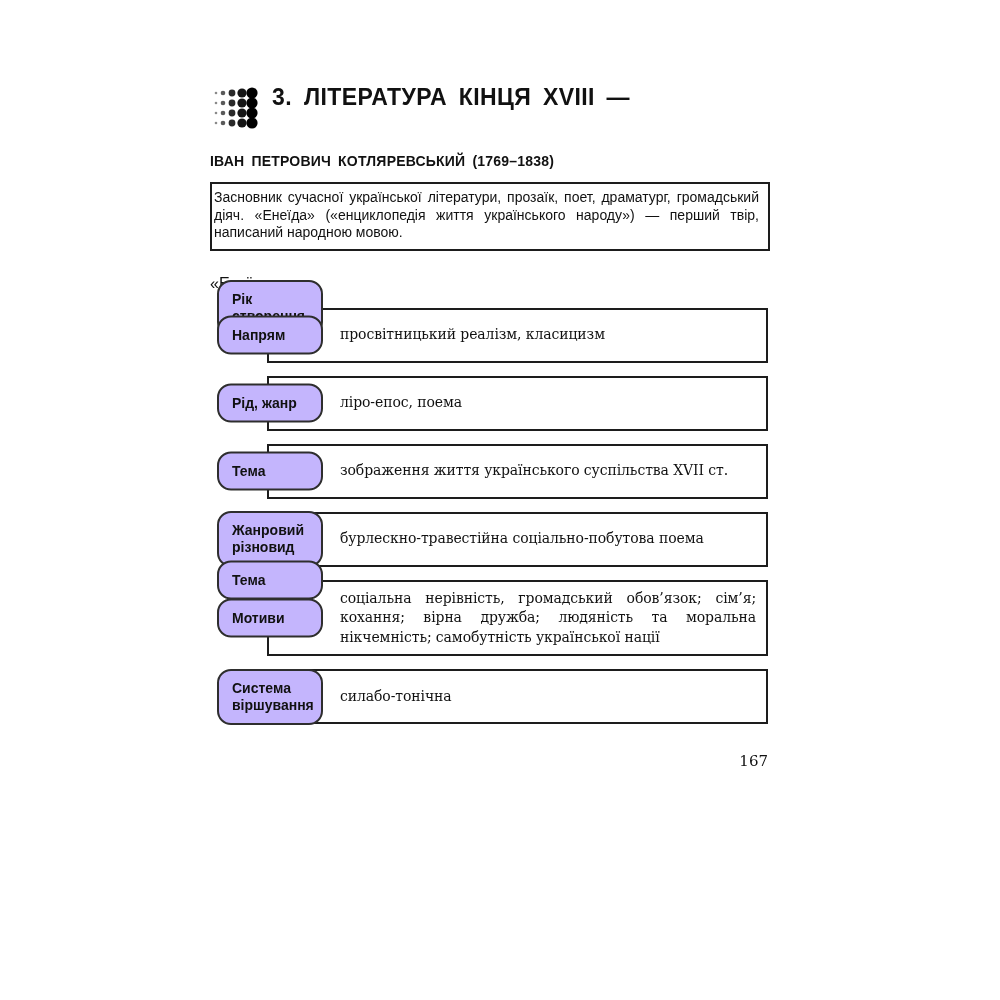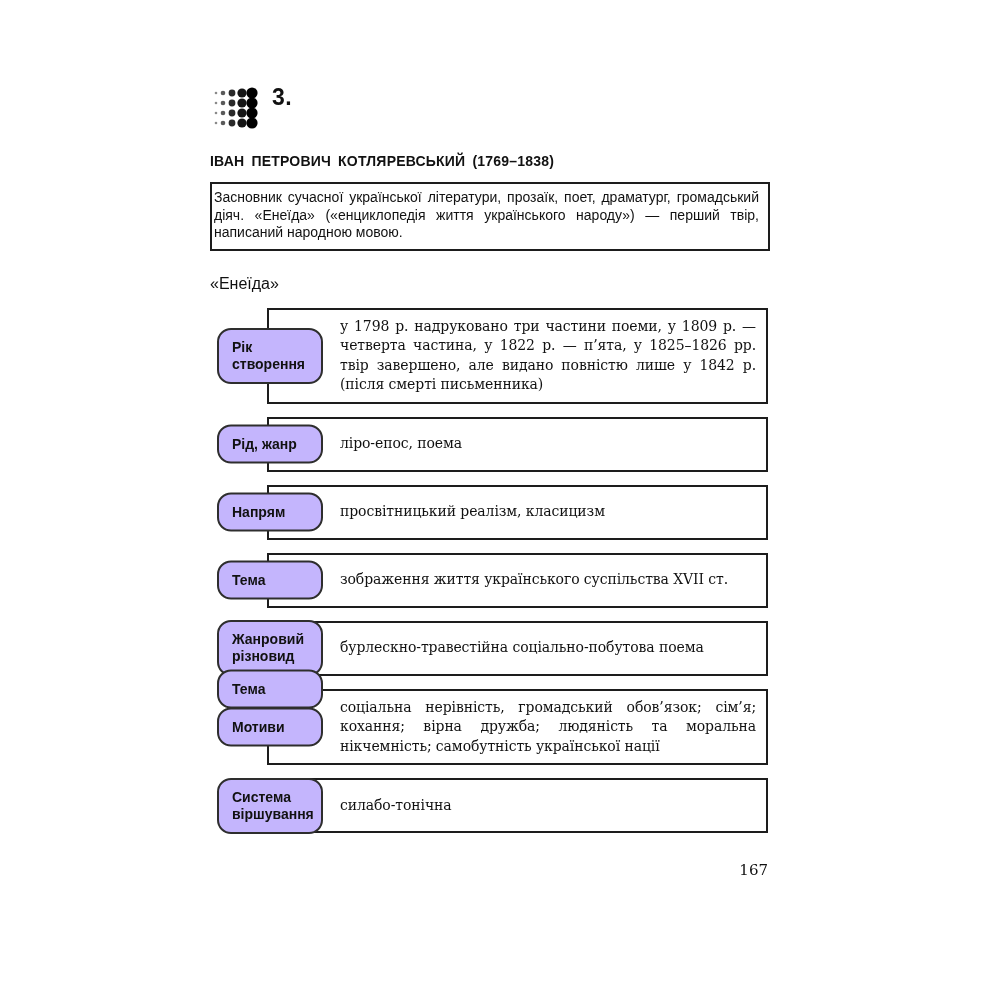--- a/index.html
+++ b/index.html
@@ -153,56 +153,54 @@
             <circle cx="11" cy="36" r="2.3" fill="#5a5a5a"></circle>
             <circle cx="20" cy="36" r="3.4" fill="#2a2a2a"></circle>
             <circle cx="30" cy="36" r="4.6" fill="#151515"></circle>
             <circle cx="40" cy="36" r="5.6" fill="#000000"></circle>
         </g>
       </svg>
     </span>
     <div class="chapter-title-wrap">
       <span class="chapter-num">3.</span>
       <h1 class="chapter-title">
+        <span>ЛІТЕРАТУРА КІНЦЯ XVIII —</span>
       </h1>
     </div>
   </header>
 
   <h2 class="author-name">ІВАН ПЕТРОВИЧ КОТЛЯРЕВСЬКИЙ (1769–1838)</h2>
 
   <div class="author-desc-box">
     <p>Засновник сучасної української літератури, прозаїк, поет, драматург, громадський діяч. «Енеїда» («енциклопедія життя українського народу») — перший твір, написаний народною мовою.</p>
   </div>
 
   <h3 class="work-title">«Енеїда»</h3>
 
   <section class="rows">
 
     <div class="row">
       <div class="row-label">Рік створення</div>
-      <div class="row-content">
-        <p>у 1798 р. надруковано три частини поеми, у 1809 р. — четверта частина, у 1822 р. — п’ята, у 1825–1826 рр. твір завершено, але видано повністю лише у 1842 р. (після смерті письменника)</p>
+    </div>
+
+    <div class="row">
+      <div class="row-label">Напрям</div>
+      <div class="row-content">
+        <p>просвітницький реалізм, класицизм</p>
       </div>
     </div>
 
     <div class="row">
       <div class="row-label">Рід, жанр</div>
       <div class="row-content">
         <p>ліро-епос, поема</p>
       </div>
     </div>
 
     <div class="row">
-      <div class="row-label">Напрям</div>
-      <div class="row-content">
-        <p>просвітницький реалізм, класицизм</p>
-      </div>
-    </div>
-
-    <div class="row">
       <div class="row-label">Тема</div>
       <div class="row-content">
         <p>зображення життя українського суспільства XVII ст.</p>
       </div>
     </div>
 
     <div class="row">
       <div class="row-label">Жанровий різновид</div>
       <div class="row-content">
         <p>бурлескно-травестійна соціально-побутова поема</p>

